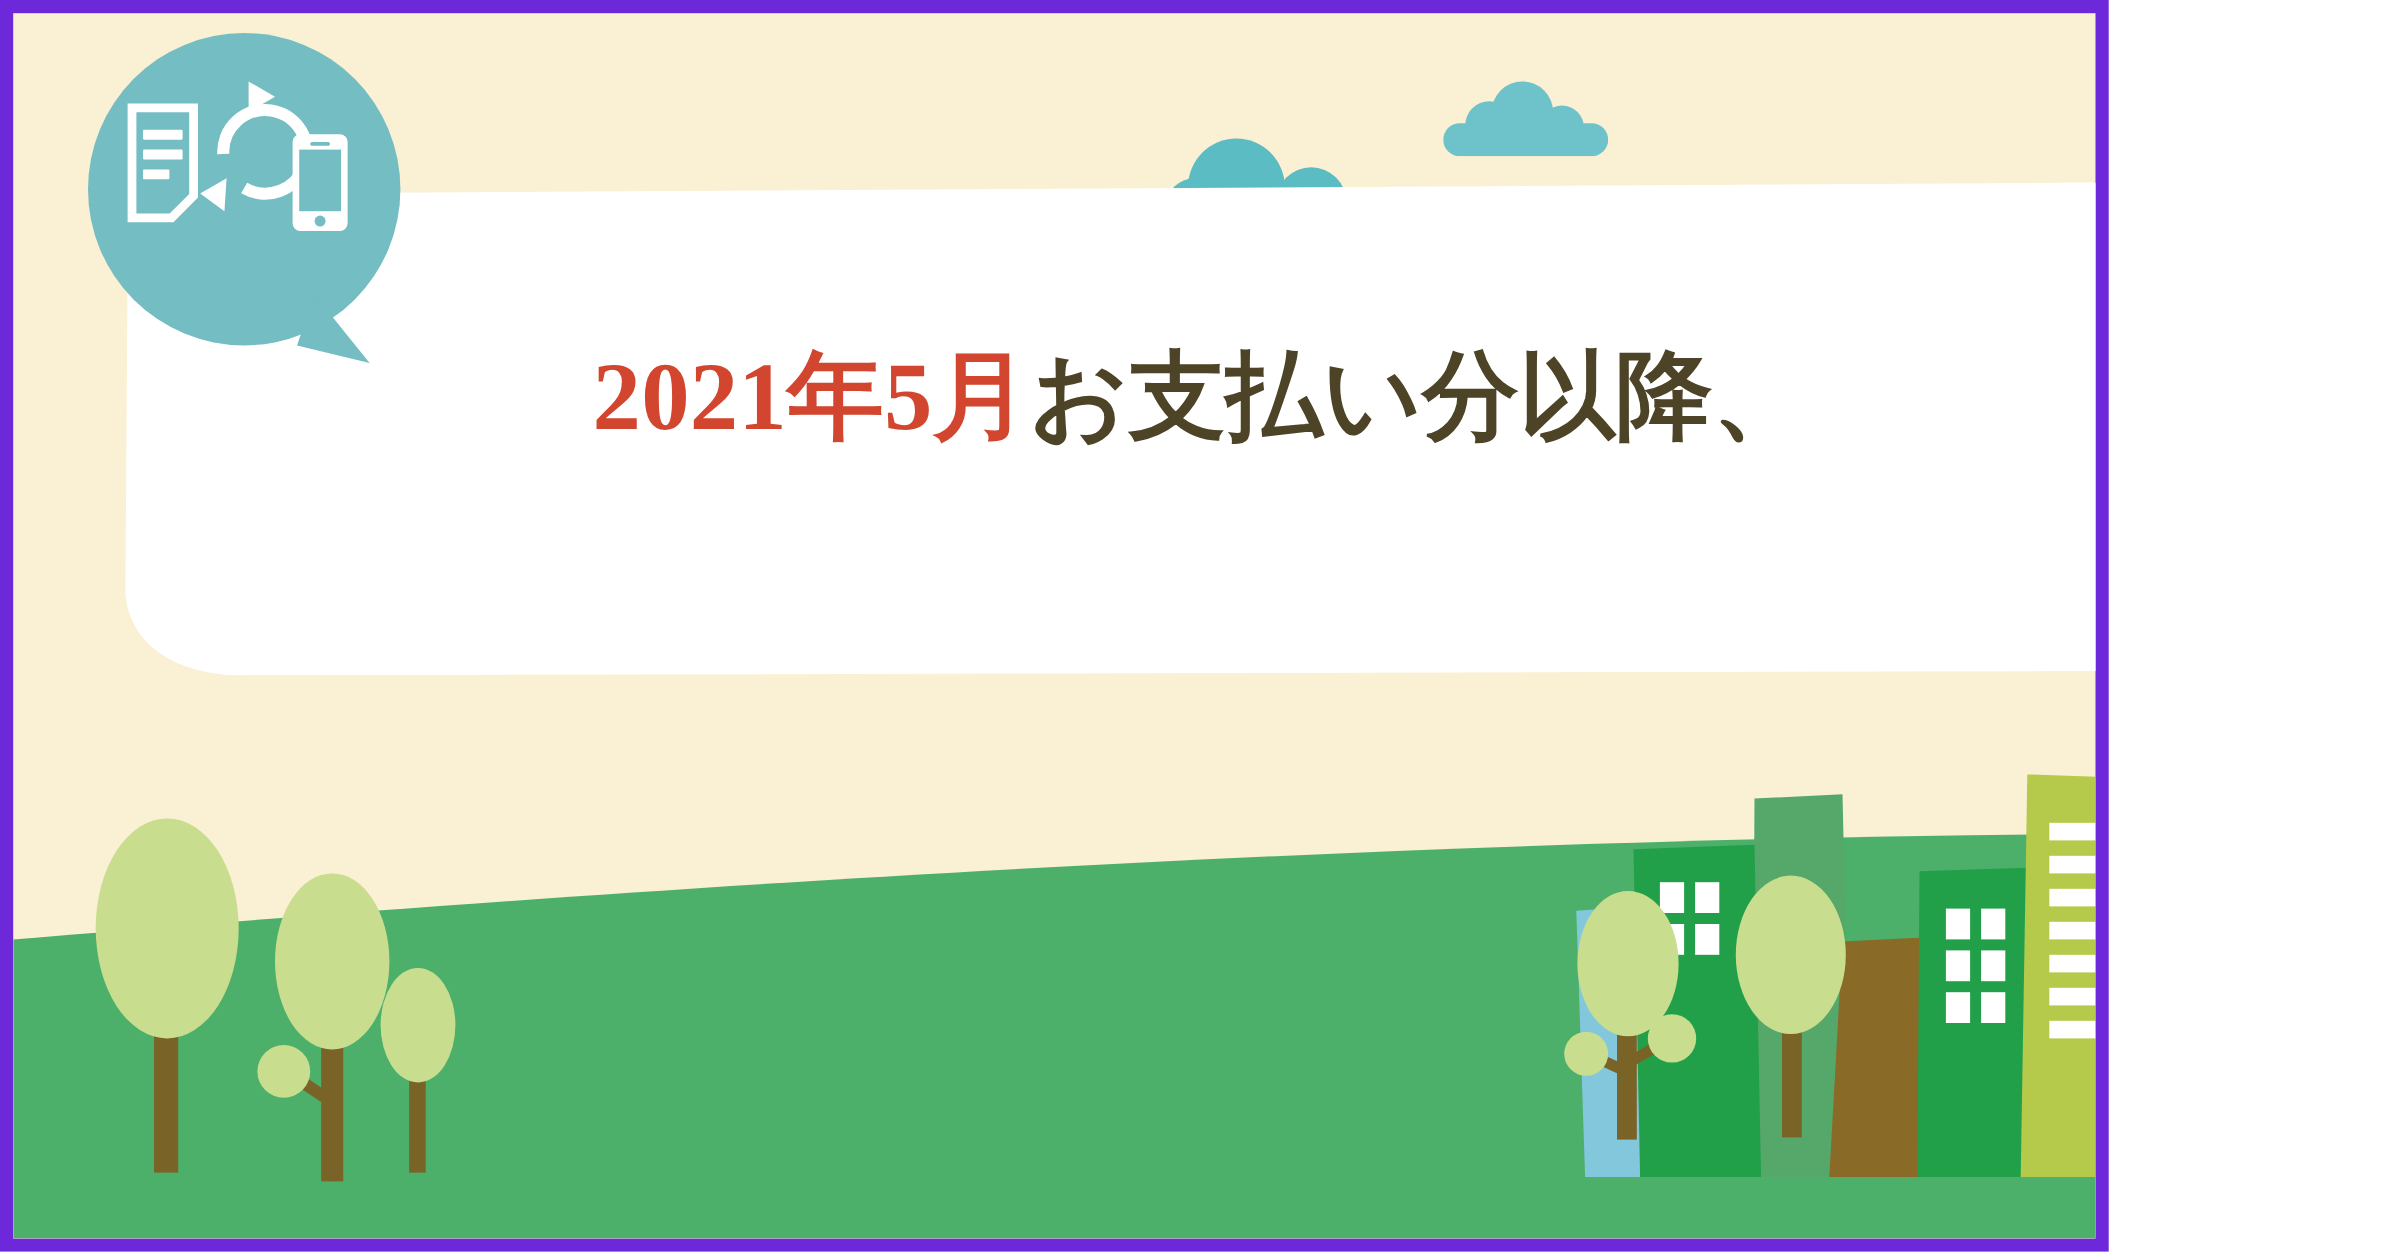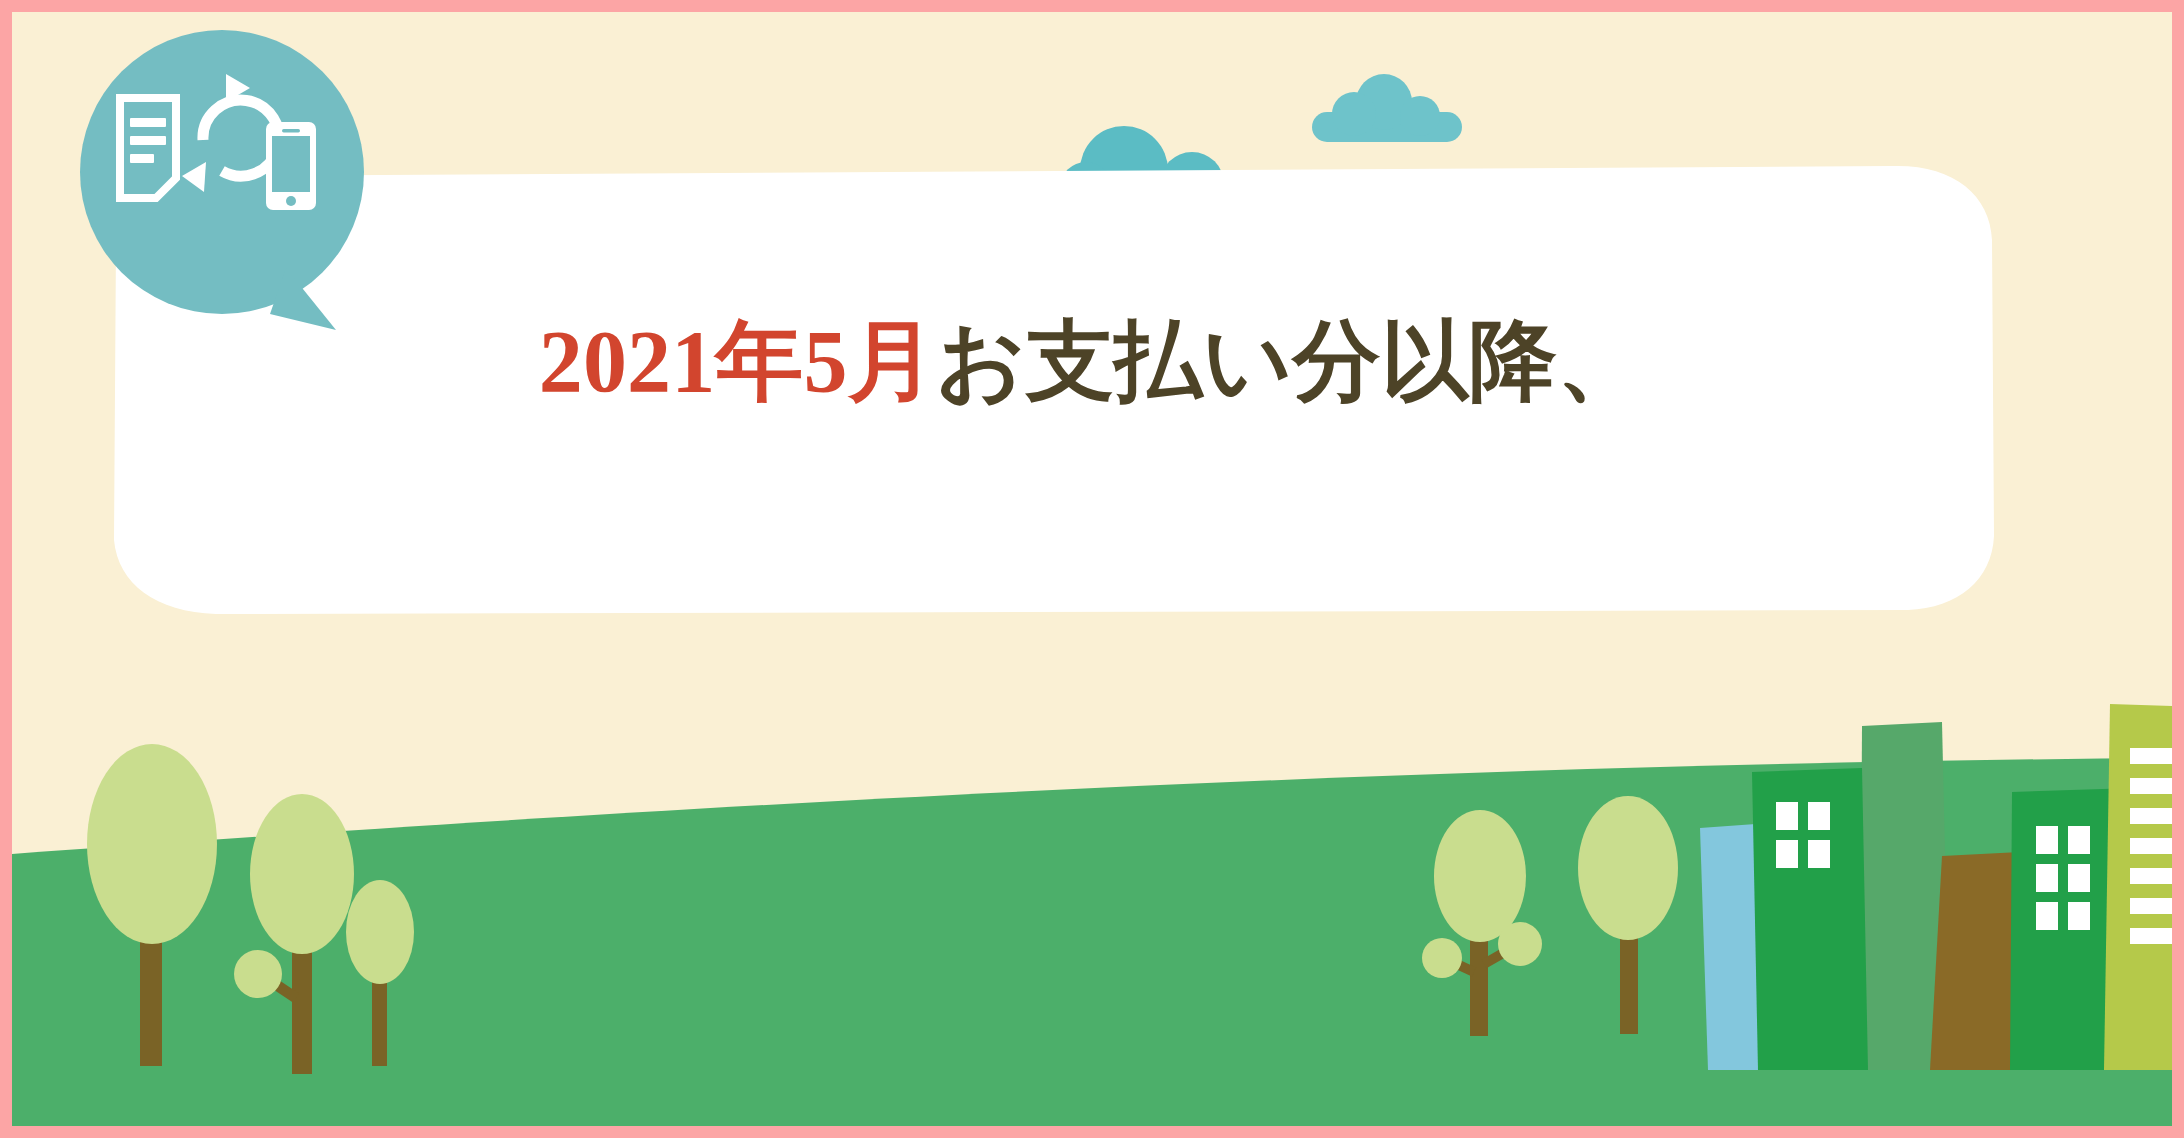--- a/index.html
+++ b/index.html
@@ -2,24 +2,24 @@
 <html><head>
 <meta charset="utf-8">
 <style>
   html, body {
     margin: 0;
     padding: 0;
     background: #ffffff;
   }
   #banner {
     position: relative;
-    width: 2184px;
+    width: 1917px;
     height: 1138px;
     overflow: hidden;
-    background: #fca5a5;
+    background: #6d28d9;
     font-family: "Liberation Serif", "DejaVu Serif", serif;
   }
   
   .inner-field {
     position: absolute;
     left: 12px;
     top: 12px;
     right: 12px;
     bottom: 12px;
     background: #faf0d4;

